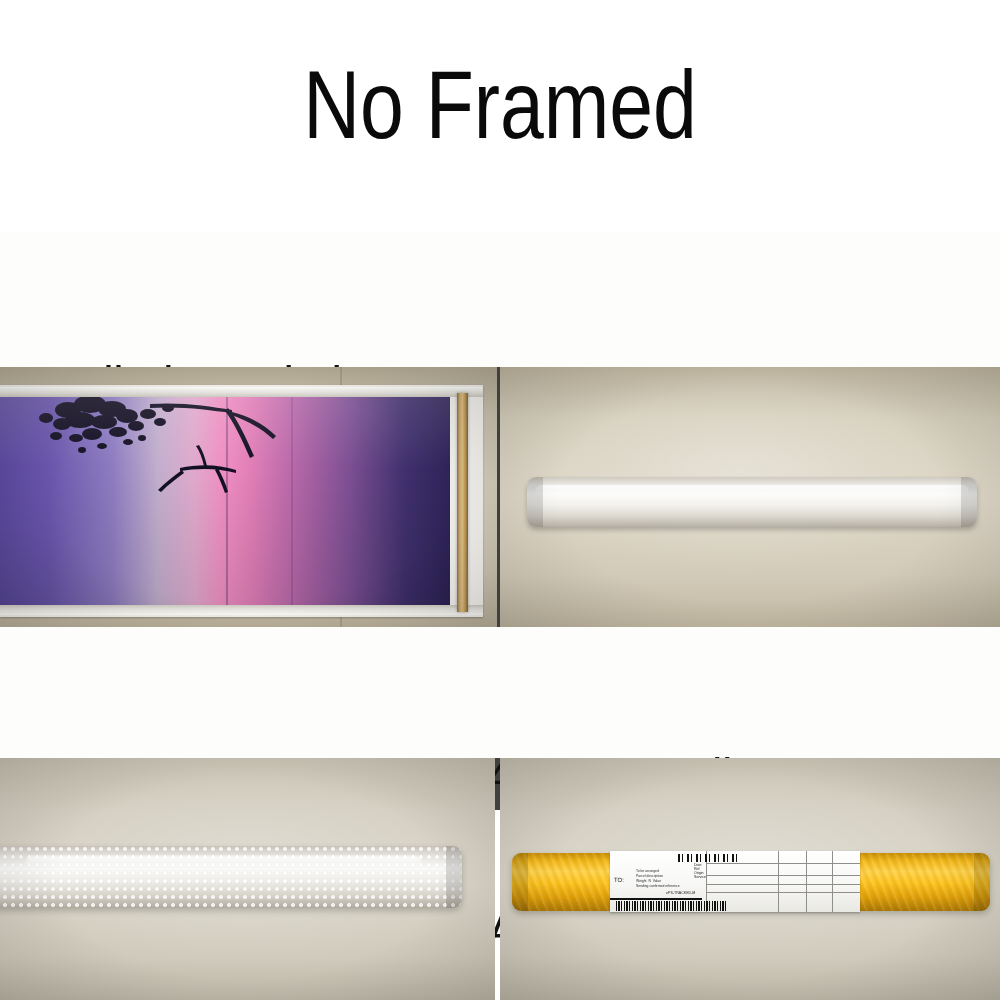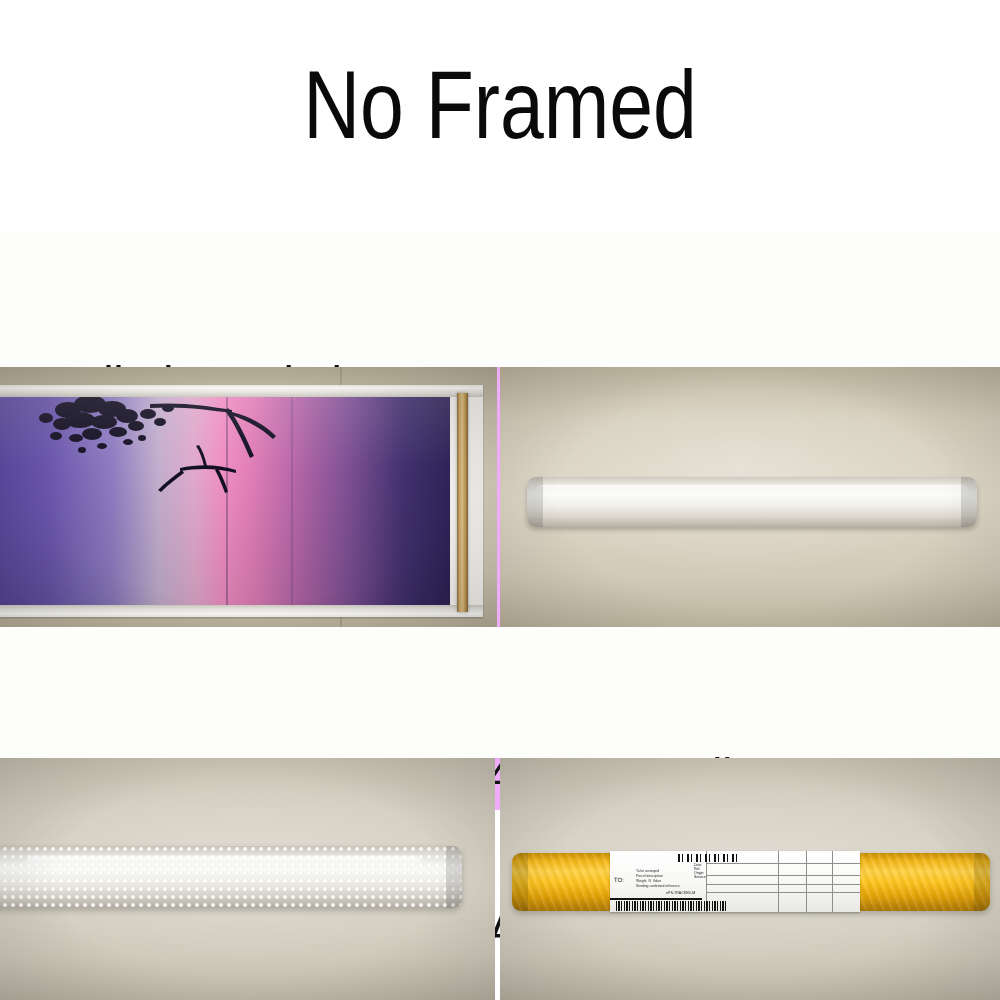--- a/index.html
+++ b/index.html
@@ -10,21 +10,21 @@
   body {
     width: 1000px;
     height: 1000px;
     font-family: "Liberation Sans", sans-serif;
     overflow: hidden;
   }
   #page {
     position: relative;
     width: 1000px;
     height: 810px;
-    background: #f0abfc;
+    background: #404040;
   }
 
   
   .title-band {
     position: absolute;
     left: 0; top: 0;
     width: 1000px; height: 232px;
     background: #ffffff;
   }
   .title-text {

